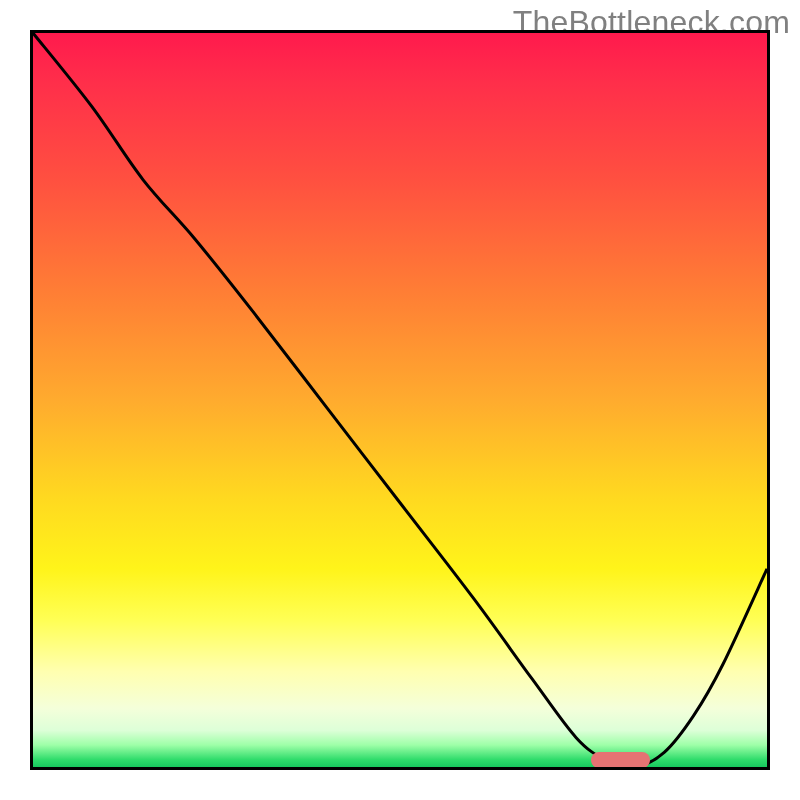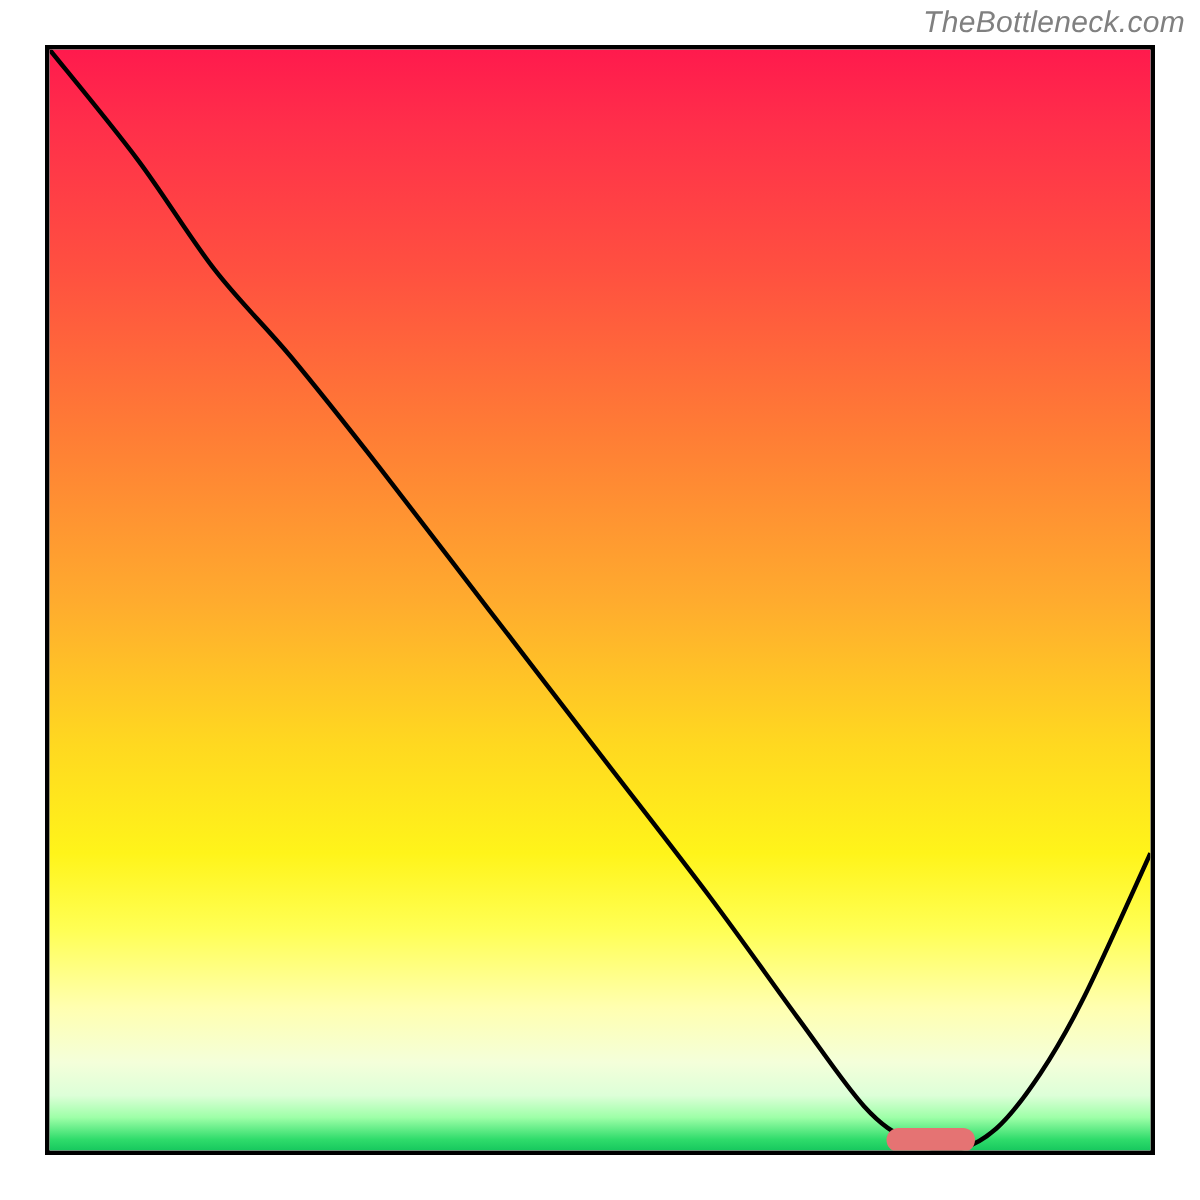--- a/index.html
+++ b/index.html
@@ -12,25 +12,24 @@
   }
   .container {
     position: relative;
     width: 800px;
     height: 800px;
   }
   .watermark {
     position: absolute;
     top: 4px;
     right: 10px;
-    font-size: 20px;
+    font-size: 32px;
     color: #808080;
     font-weight: 400;
     letter-spacing: 0.2px;
-    font-style: italic;
   }
   .plot-area {
     position: absolute;
     left: 30px;
     top: 30px;
     width: 740px;
     height: 740px;
     border: 3px solid #000;
     box-sizing: border-box;
     overflow: hidden;

